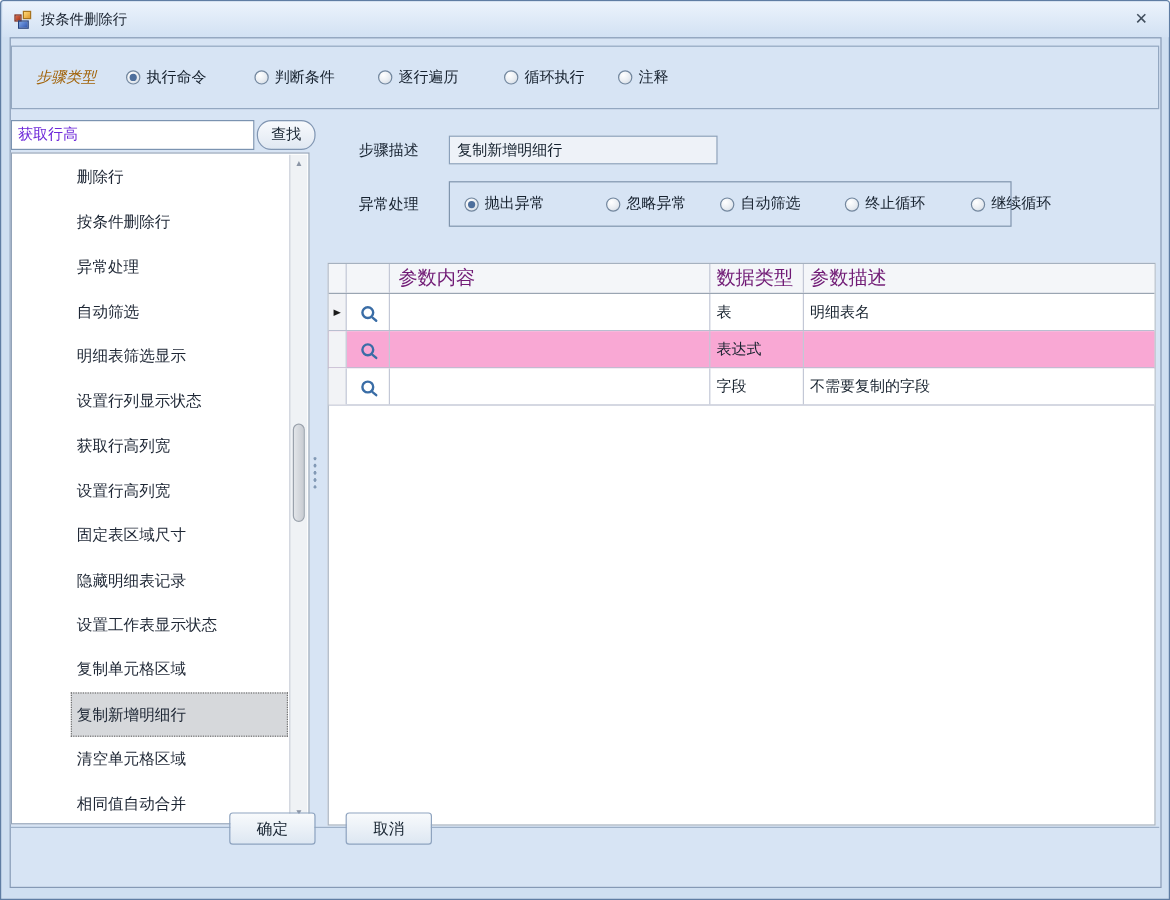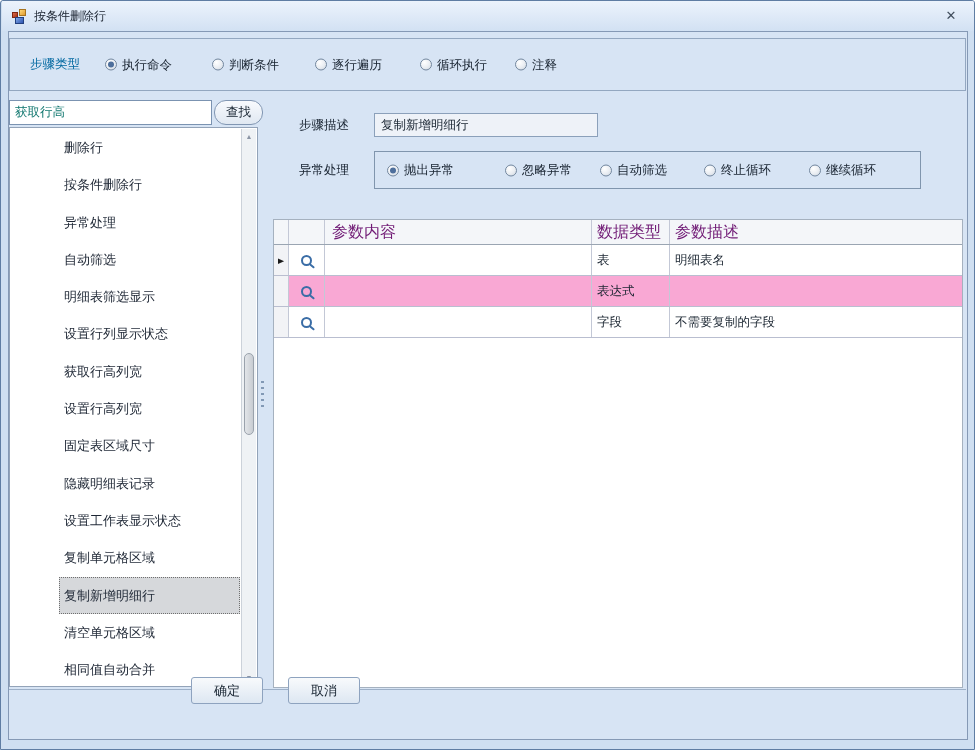--- a/index.html
+++ b/index.html
@@ -24,39 +24,39 @@
                color:#414e5d; cursor:default; }
 
   
   .client-frame { position:absolute; left:7px; top:30px; width:960px; height:709px;
                   background:#d7e4f4; border:1px solid #8599b5; }
 
   
   .step-group { position:absolute; left:8px; top:37px; width:957px; height:53px;
                 border:1px solid #93a7c0; }
   .grp-label { position:absolute; left:20px; top:0; height:100%; display:flex;
-               align-items:center; font-size:12.5px; color:#0369a1; }
+               align-items:center; font-size:12.5px; color:#a16207;font-style:italic; }
   .radio-item { position:absolute; top:50%; transform:translateY(-50%);
                 display:flex; align-items:center; gap:5px; font-size:12.5px;
                 color:#17222f; white-space:nowrap; cursor:default; }
   .rb { width:12px; height:12px; border-radius:50%; flex:0 0 auto;
         background:radial-gradient(circle at 35% 30%, #ffffff 0%, #e9edf2 55%, #cdd5de 100%);
         border:1px solid #74889f; position:relative; }
   .radio-item.on .rb::after { content:""; position:absolute; left:2px; top:2px;
         width:6px; height:6px; border-radius:50%; background:#4e6f9c; }
   #step-type-radios .radio-item:nth-child(1){left:95px}
   #step-type-radios .radio-item:nth-child(2){left:202px}
   #step-type-radios .radio-item:nth-child(3){left:305px}
   #step-type-radios .radio-item:nth-child(4){left:410px}
   #step-type-radios .radio-item:nth-child(5){left:505px}
 
   
   .search-input { position:absolute; left:8px; top:99px; width:203px; height:25px;
                   border:1px solid #7b93b1; background:#fff; font-size:12.5px;
-                  padding:2px 5px; font-family:inherit; color:#0f766e; }
+                  padding:2px 5px; font-family:inherit; color:#6d28d9; }
   .find-btn { position:absolute; left:213px; top:99px; width:49px; height:25px;
               background:linear-gradient(#f8fafd,#e0e8f2); border:1px solid #8196b2;
               border-radius:12px; font-size:12.5px; color:#15222f; font-family:inherit; }
 
   
   .listbox { position:absolute; left:8px; top:126px; width:249px; height:560px;
              background:#fff; border:1px solid #93a3b8; overflow:hidden;padding-left:28px; }
   .list-inner { position:absolute; left:0; top:1px; right:17px; }
   .li { height:37.3px; line-height:37.3px; padding-left:54px; font-size:13px;
         color:#1d2634; white-space:nowrap; cursor:default; }
@@ -76,21 +76,21 @@
               background-image:radial-gradient(circle,#8299b5 1.2px,transparent 1.4px);
               background-size:5px 6px; background-repeat:repeat-y; background-position:center; }
 
   
   .fld-label { position:absolute; font-size:12.5px; color:#15202e; display:flex; align-items:center; }
   .lbl-desc { left:298px; top:112px; height:24px; }
   .desc-box { position:absolute; left:373px; top:112px; width:224px; height:24px;
               background:#eef2f8; border:1px solid #8ba0ba; font-size:12.5px;
               color:#14202d; line-height:22px; padding:0 6px; white-space:nowrap; }
   .lbl-exc { left:298px; top:150px; height:38px; }
-  .exc-group { position:absolute; left:373px; top:150px; width:547px; height:38px;
+  .exc-group { position:absolute; left:373px; top:150px; width:469px; height:38px;
                border:1px solid #8095ad; }
   #exc-radios .radio-item:nth-child(1){left:12px}
   #exc-radios .radio-item:nth-child(2){left:130px}
   #exc-radios .radio-item:nth-child(3){left:225px}
   #exc-radios .radio-item:nth-child(4){left:329px}
   #exc-radios .radio-item:nth-child(5){left:434px}
 
   
   .grid { position:absolute; left:272px; top:218px; width:690px; height:469px;
           background:#fff; border:1px solid #a5b1bf; }

